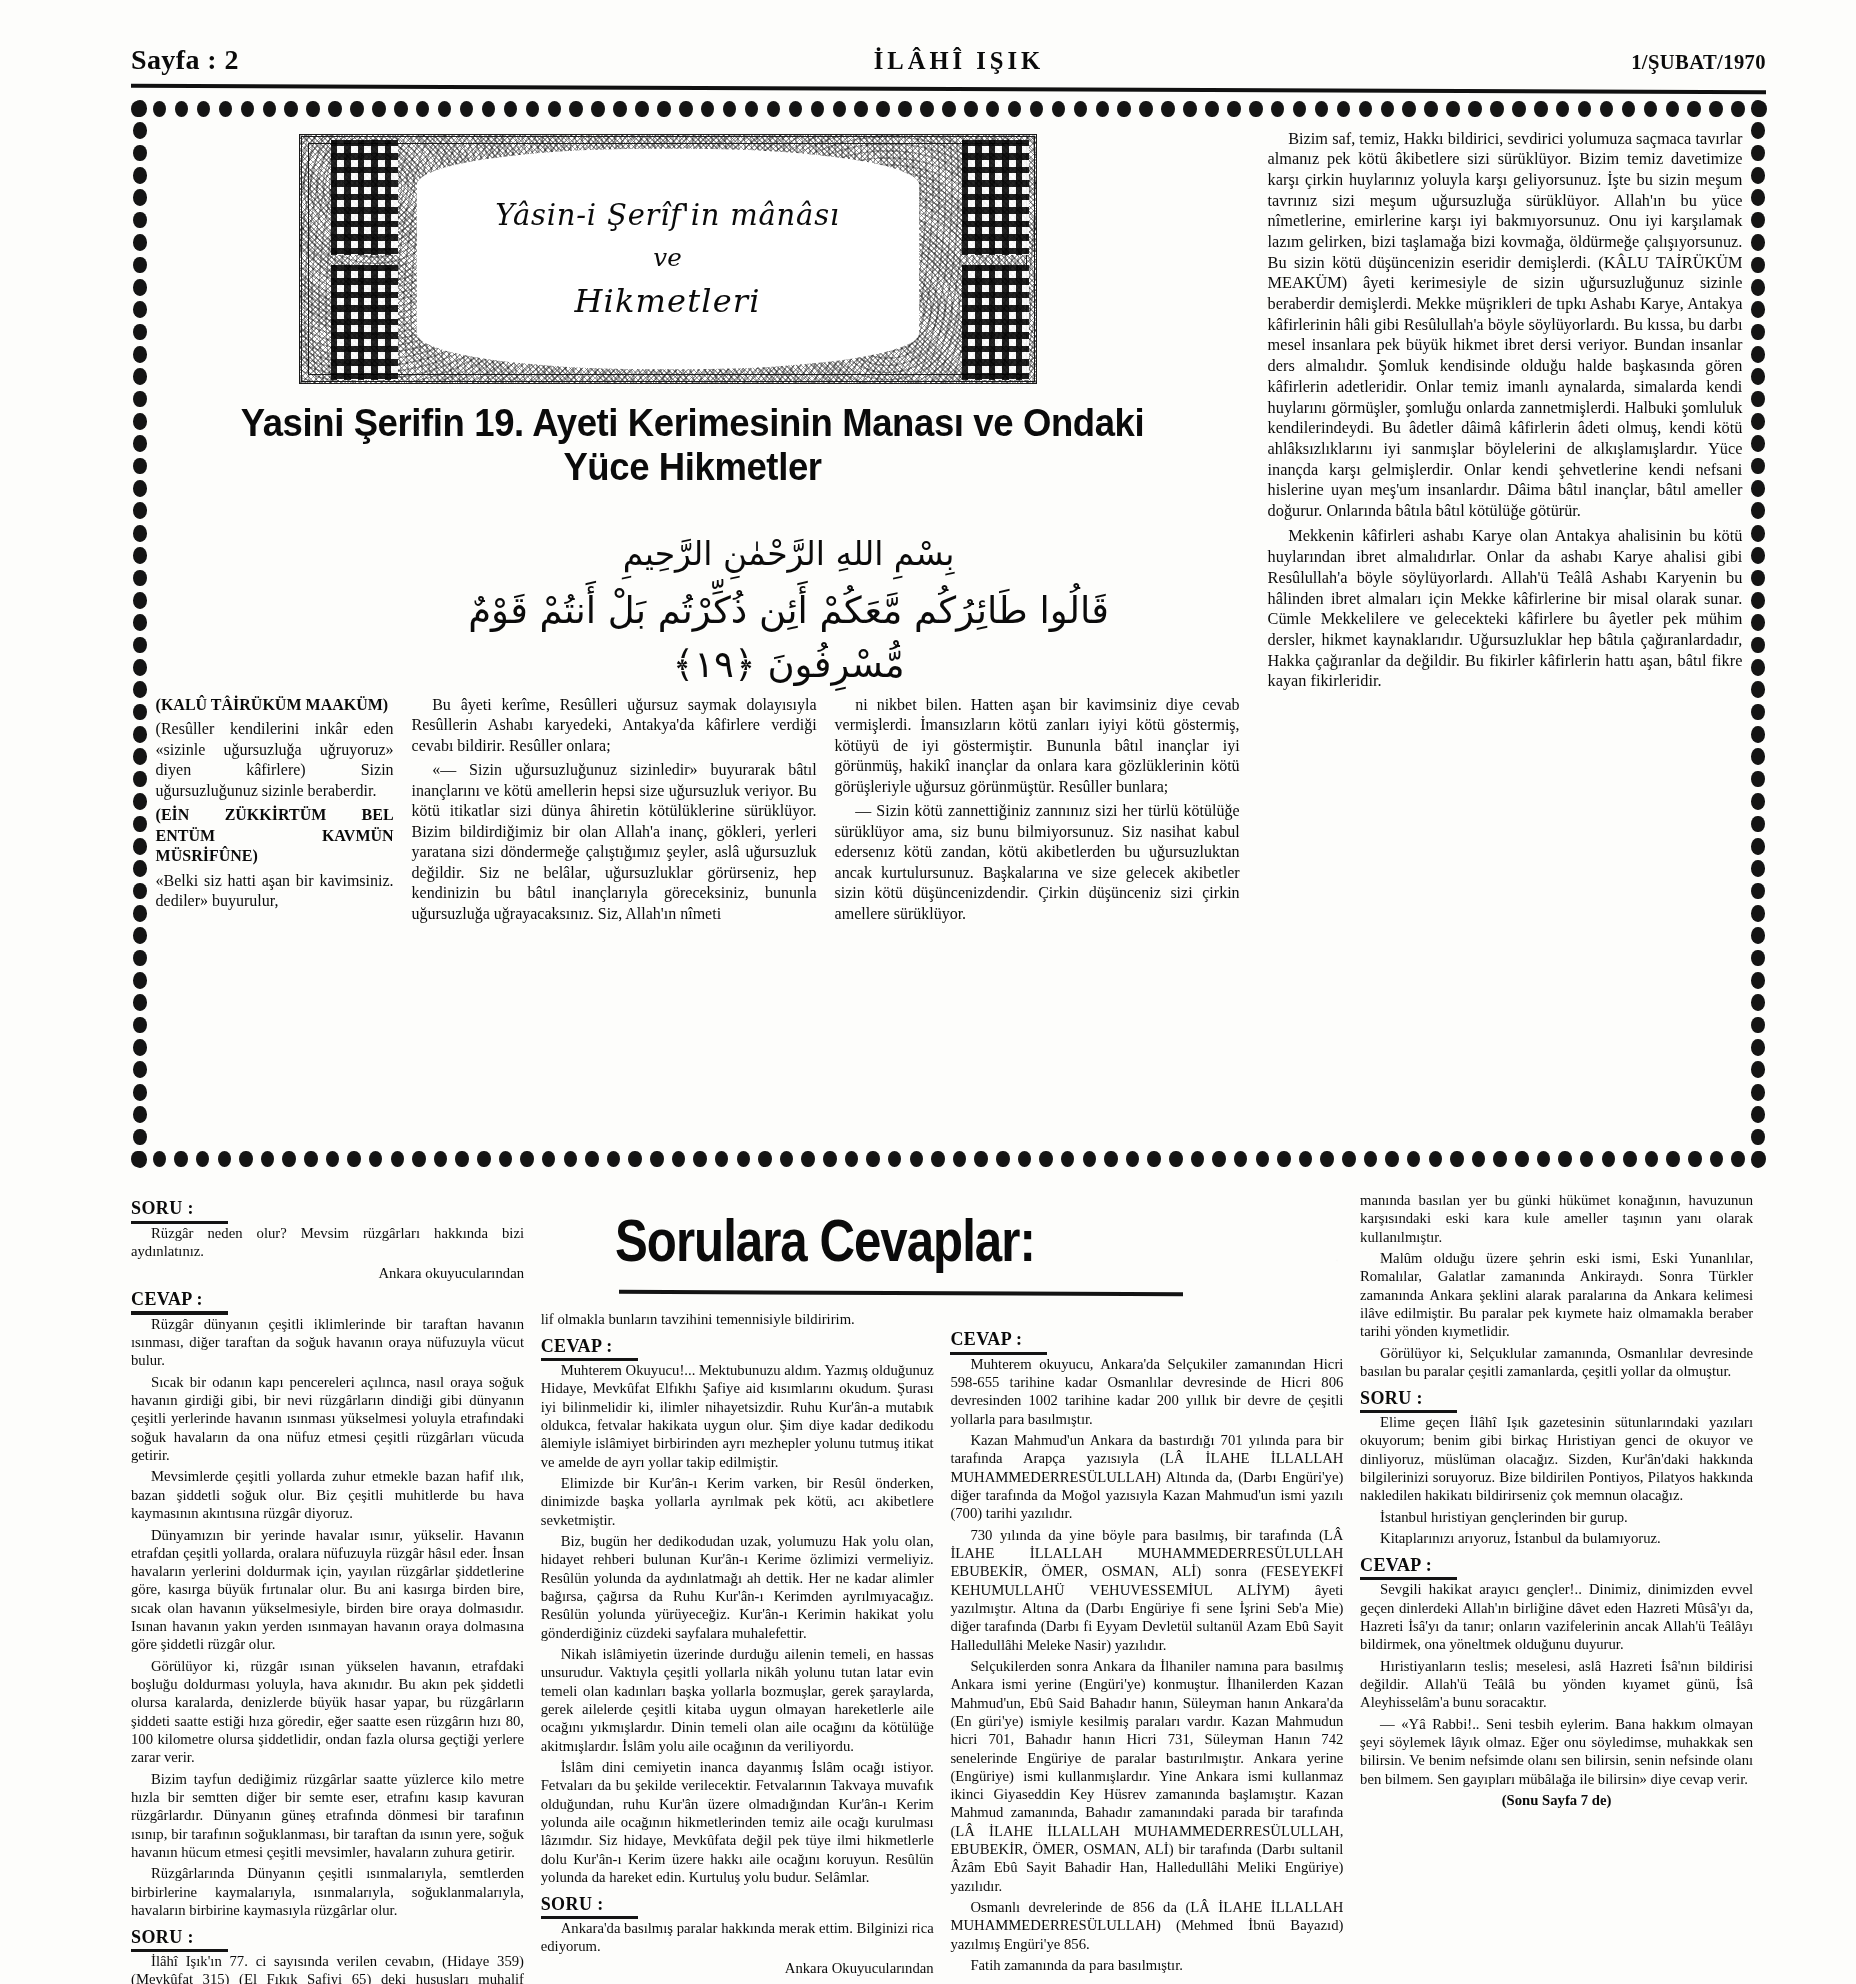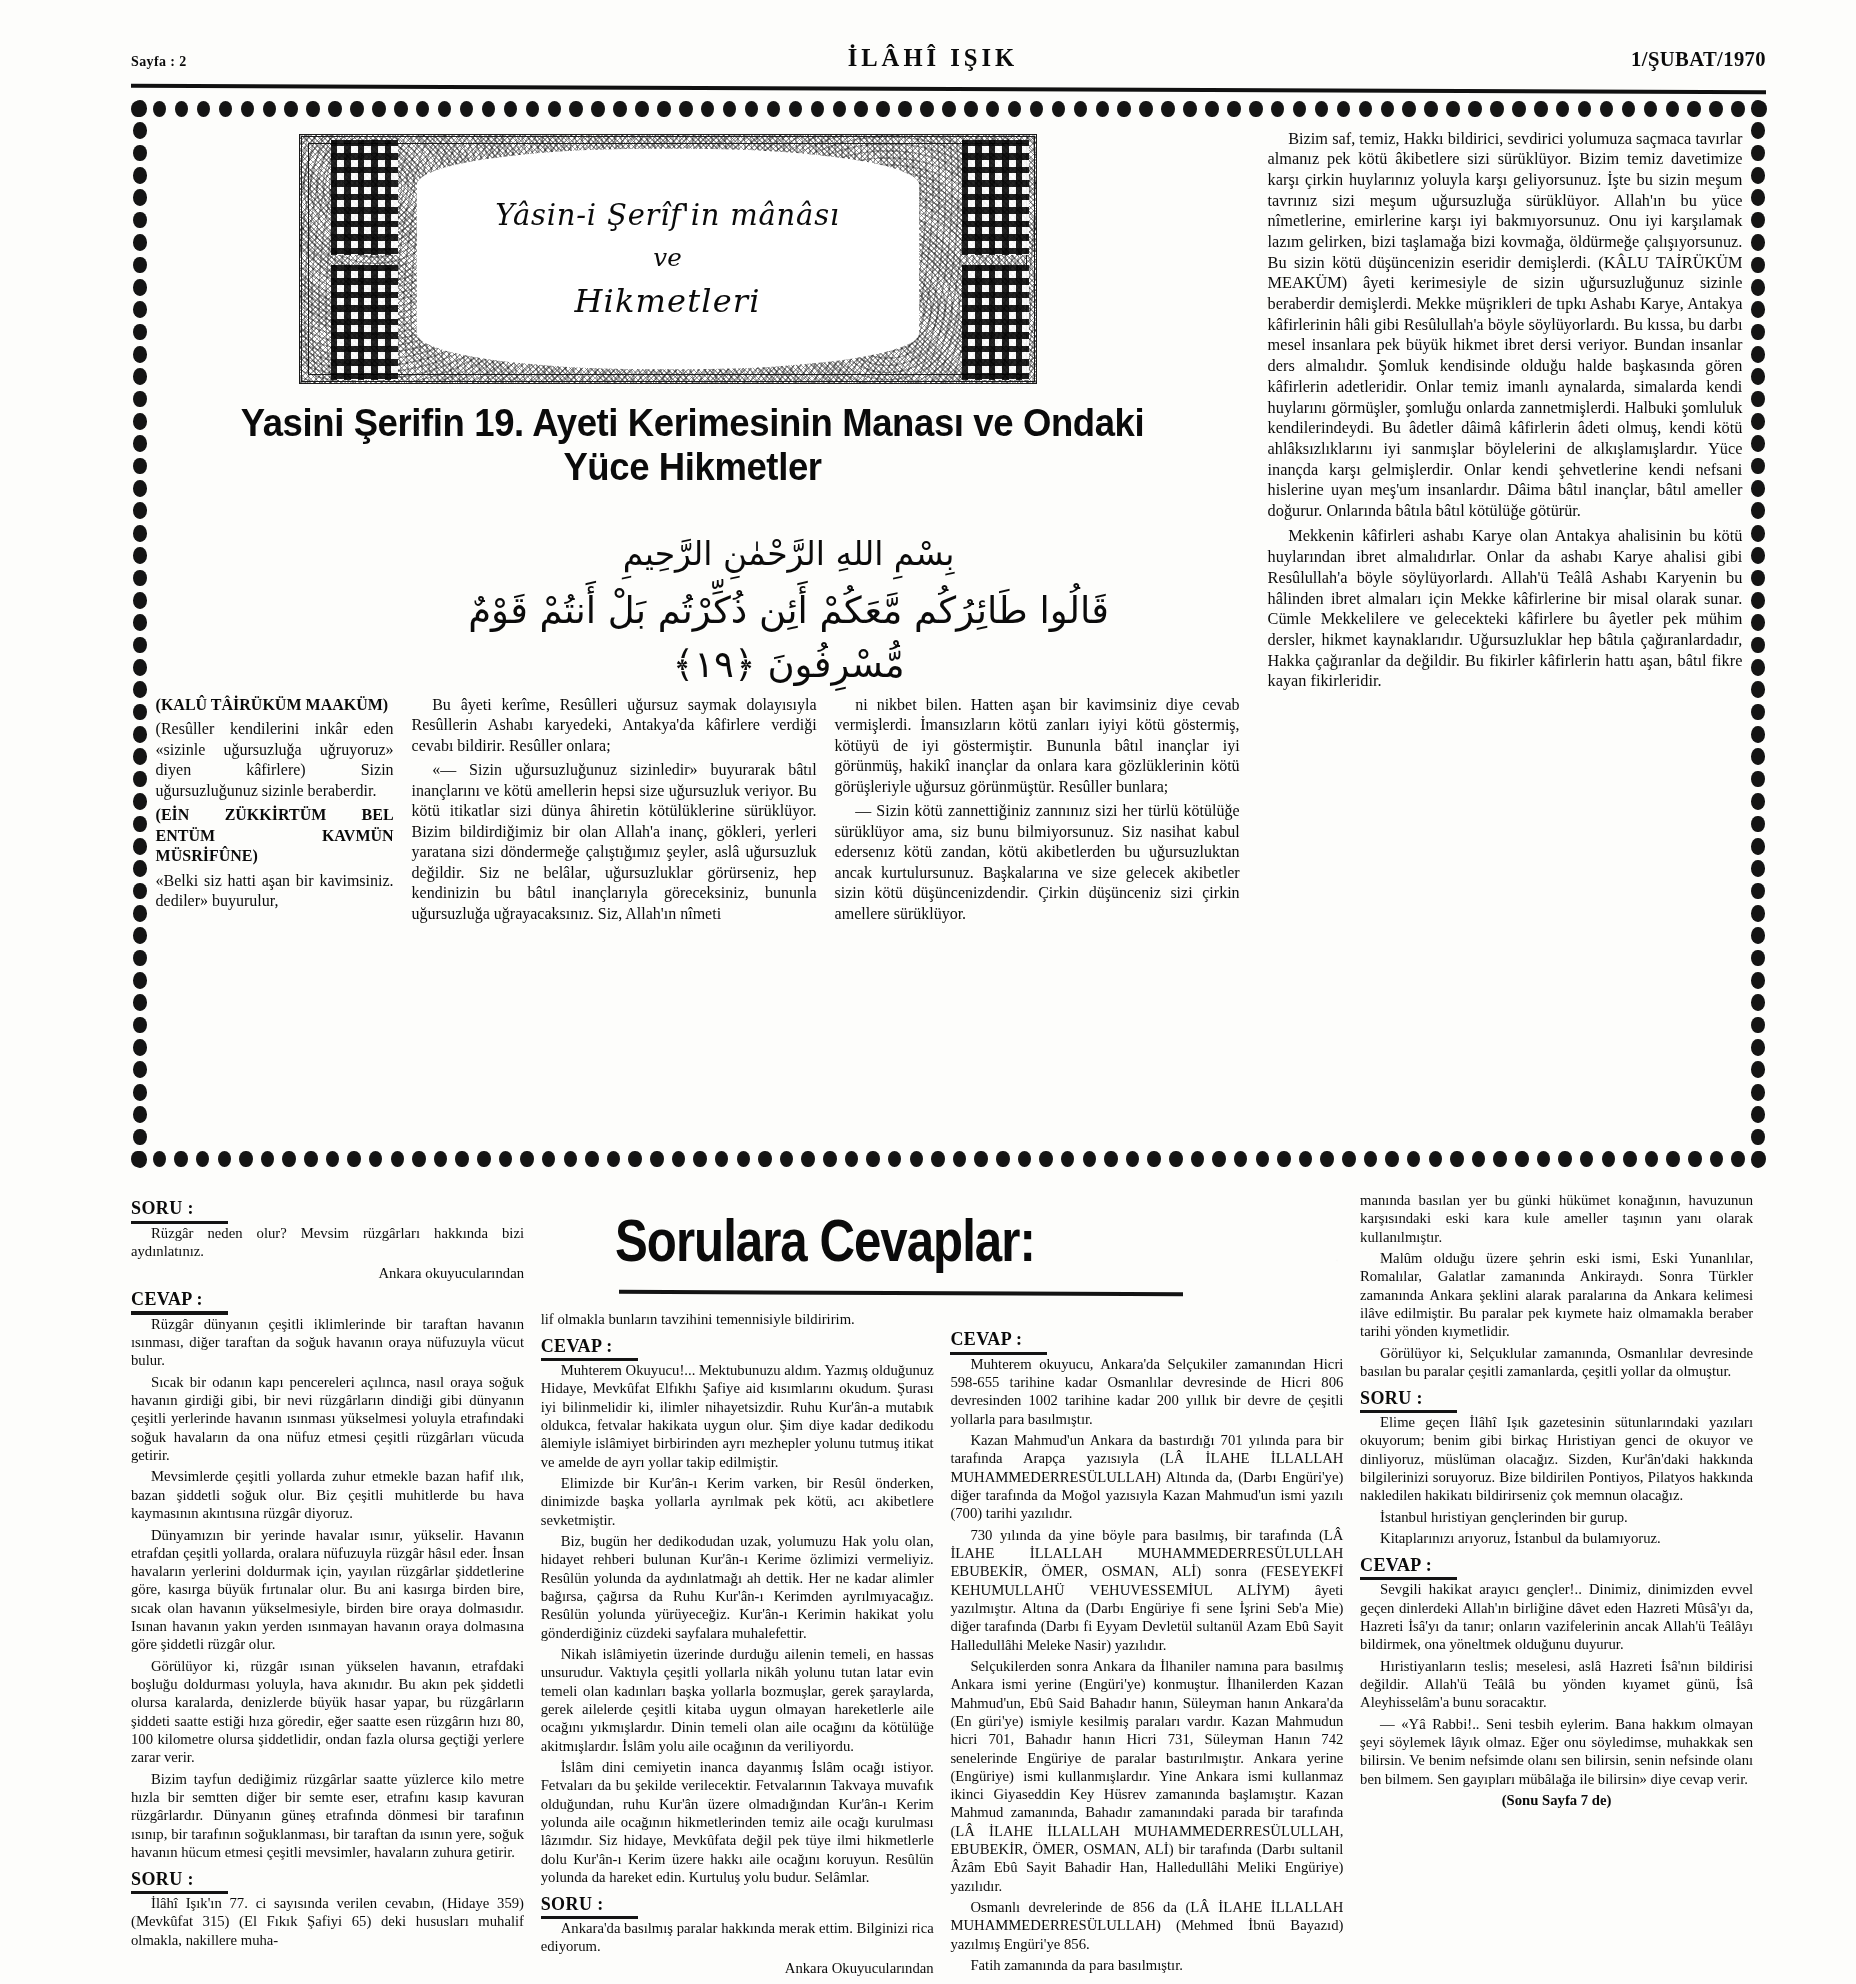--- a/index.html
+++ b/index.html
@@ -33,21 +33,21 @@
     left: 131px;
     right: 91px;
     top: 44px;
     height: 48px;
     display: flex;
     align-items: baseline;
     justify-content: space-between;
     font-weight: bold;
   }
   .masthead-left {
-    font-size: 14px;
+    font-size: 28px;
     letter-spacing: 0.4px;
   }
   .masthead-center {
     font-size: 24.6px;
     letter-spacing: 4px;
     margin-left: 48px;
   }
   .masthead-right {
     font-size: 20.6px;
     letter-spacing: 0.4px;
@@ -669,20 +669,21 @@
         <span class="lbl">SORU :</span>
         <p>Rüzgâr neden olur? Mevsim rüzgârları hakkında bizi aydınlatınız.</p>
         <p class="right">Ankara okuyucularından</p>
         <span class="lbl">CEVAP :</span>
         <p>Rüzgâr dünyanın çeşitli iklimlerinde bir taraftan havanın ısınması, diğer taraftan da soğuk havanın oraya nüfuzuyla vücut bulur.</p>
         <p>Sıcak bir odanın kapı pencereleri açılınca, nasıl oraya soğuk havanın girdiği gibi, bir nevi rüzgârların dindiği gibi dünyanın çeşitli yerlerinde havanın ısınması yükselmesi yoluyla etrafındaki soğuk havaların da ona nüfuz etmesi çeşitli rüzgârları vücuda getirir.</p>
         <p>Mevsimlerde çeşitli yollarda zuhur etmekle bazan hafif ılık, bazan şiddetli soğuk olur. Biz çeşitli muhitlerde bu hava kaymasının akıntısına rüzgâr diyoruz.</p>
         <p>Dünyamızın bir yerinde havalar ısınır, yükselir. Havanın etrafdan çeşitli yollarda, oralara nüfuzuyla rüzgâr hâsıl eder. İnsan havaların yerlerini doldurmak için, yayılan rüzgârlar şiddetlerine göre, kasırga büyük fırtınalar olur. Bu ani kasırga birden bire, sıcak olan havanın yükselmesiyle, birden bire oraya dolmasıdır. Isınan havanın yakın yerden ısınmayan havanın oraya dolmasına göre şiddetli rüzgâr olur.</p>
         <p>Görülüyor ki, rüzgâr ısınan yükselen havanın, etrafdaki boşluğu doldurması yoluyla, hava akınıdır. Bu akın pek şiddetli olursa karalarda, denizlerde büyük hasar yapar, bu rüzgârların şiddeti saatte estiği hıza göredir, eğer saatte esen rüzgârın hızı 80, 100 kilometre olursa şiddetlidir, ondan fazla olursa geçtiği yerlere zarar verir.</p>
         <p>Bizim tayfun dediğimiz rüzgârlar saatte yüzlerce kilo metre hızla bir semtten diğer bir semte eser, etrafını kasıp kavuran rüzgârlardır. Dünyanın güneş etrafında dönmesi bir tarafının ısınıp, bir tarafının soğuklanması, bir taraftan da ısının yere, soğuk havanın hücum etmesi çeşitli mevsimler, havaların zuhura getirir.</p>
+        <p>Rüzgârlarında Dünyanın çeşitli ısınmalarıyla, semtlerden birbirlerine kaymalarıyla, ısınmalarıyla, soğuklanmalarıyla, havaların birbirine kaymasıyla rüzgârlar olur.</p>
         <span class="lbl">SORU :</span>
         <p>İlâhî Işık'ın 77. ci sayısında verilen cevabın, (Hidaye 359) (Mevkûfat 315) (El Fıkık Şafiyi 65) deki hususları muhalif olmakla, nakillere muha-</p>
       </div>
 
       <div class="qcol">
         <div class="spacer-top-2"></div>
         <p class="noind">lif olmakla bunların tavzihini temennisiyle bildiririm.</p>
         <span class="lbl">CEVAP :</span>
         <p>Muhterem Okuyucu!... Mektubunuzu aldım. Yazmış olduğunuz Hidaye, Mevkûfat Elfıkhı Şafiye aid kısımlarını okudum. Şurası iyi bilinmelidir ki, ilimler nihayetsizdir. Ruhu Kur'ân-a mutabık oldukca, fetvalar hakikata uygun olur. Şim diye kadar dedikodu âlemiyle islâmiyet birbirinden ayrı mezhepler yolunu tutmuş itikat ve amelde de ayrı yollar takip edilmiştir.</p>
         <p>Elimizde bir Kur'ân-ı Kerim varken, bir Resûl önderken, dinimizde başka yollarla ayrılmak pek kötü, acı akibetlere sevketmiştir.</p>

